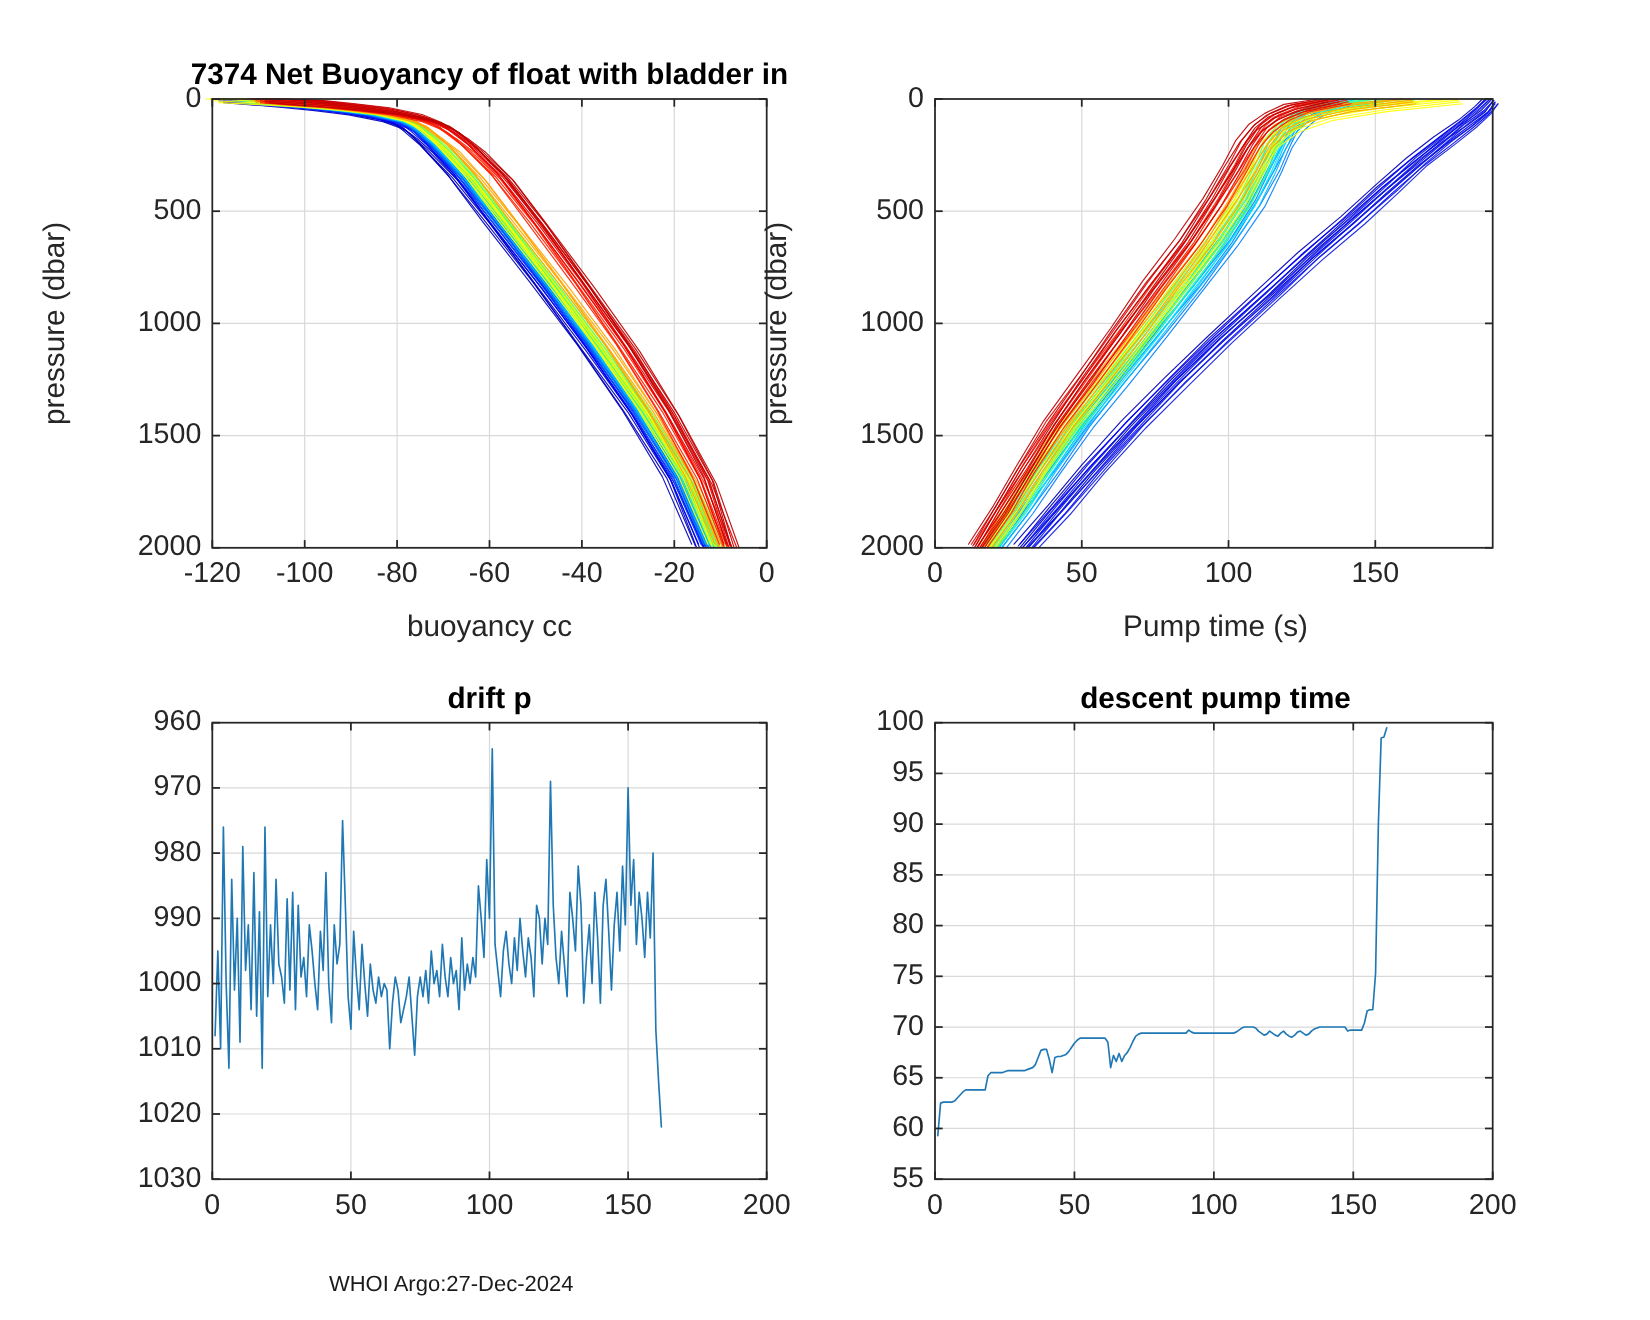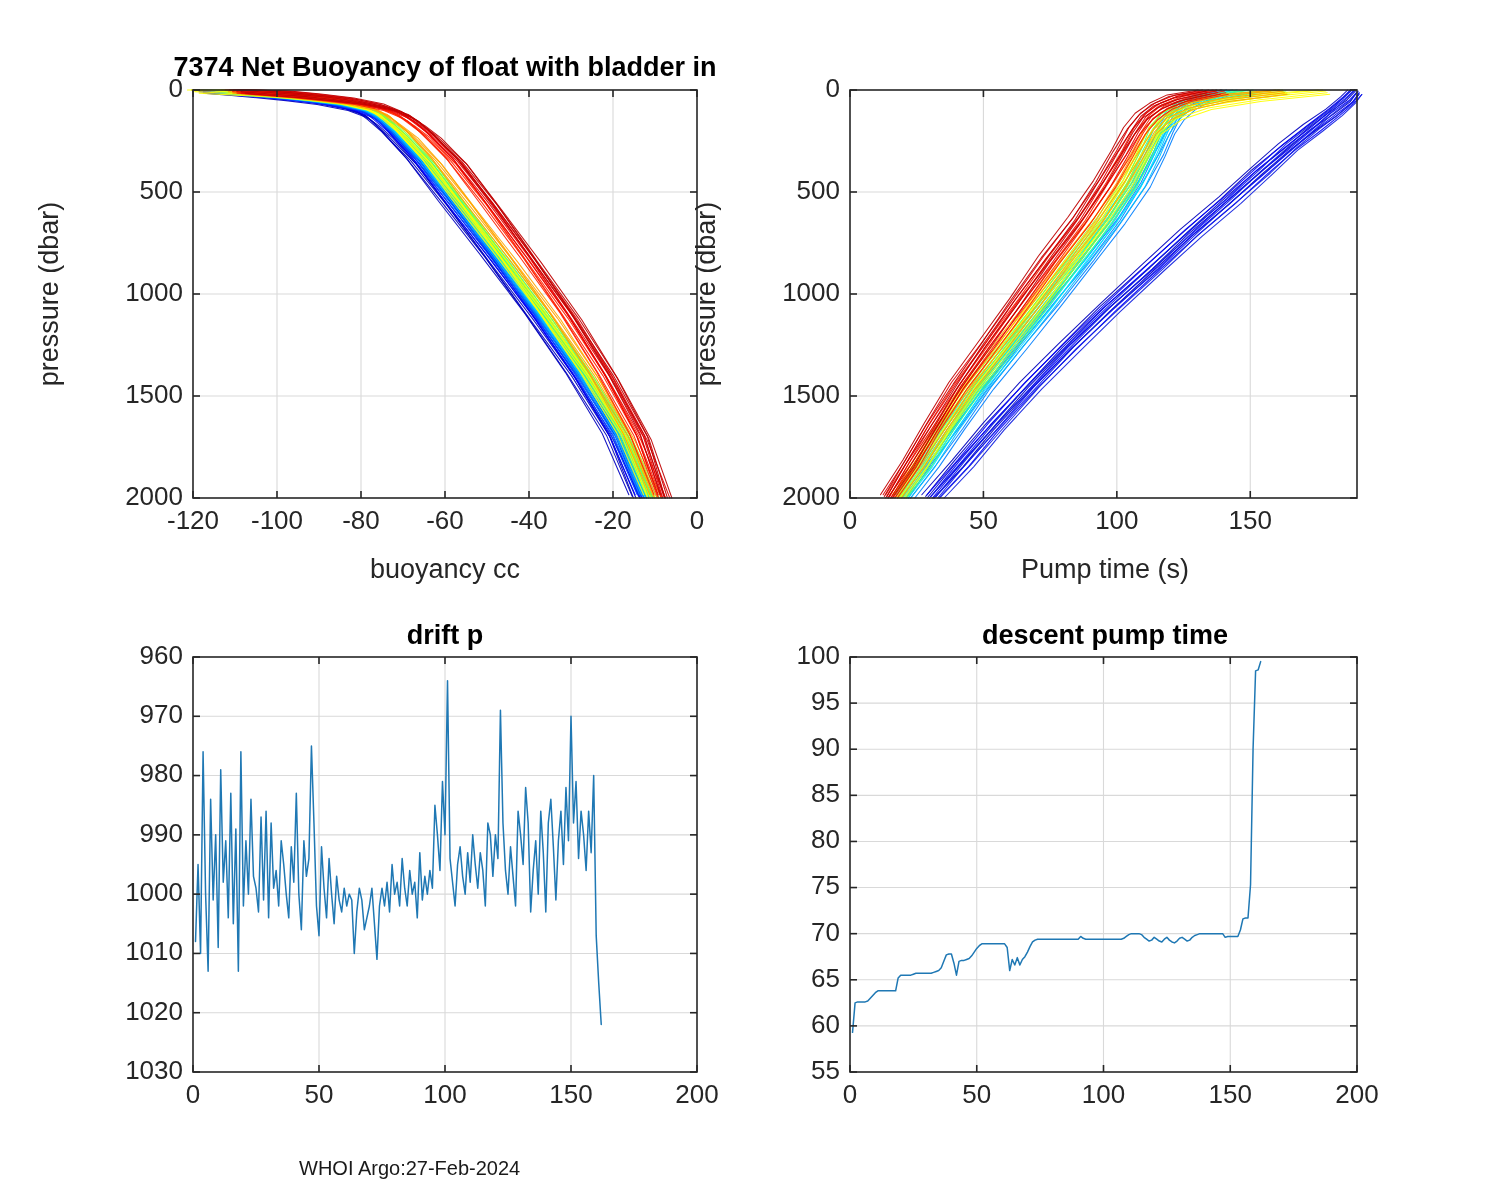--- a/index.html
+++ b/index.html
@@ -408,14 +408,14 @@
           <text class="ticklabel y" x="180" y="287.556">75</text>
           <text class="ticklabel y" x="180" y="241.444">80</text>
           <text class="ticklabel y" x="180" y="195.333">85</text>
           <text class="ticklabel y" x="180" y="149.222">90</text>
           <text class="ticklabel y" x="180" y="103.111">95</text>
           <text class="ticklabel y" x="180" y="57">100</text>
         </g>
     </svg>
   </div>
 
-  <div class="footer">WHOI Argo:27-Feb-2024</div>
+  <div class="footer">WHOI Argo:27-Dec-2024</div>
 </div>
 
 </body></html>

